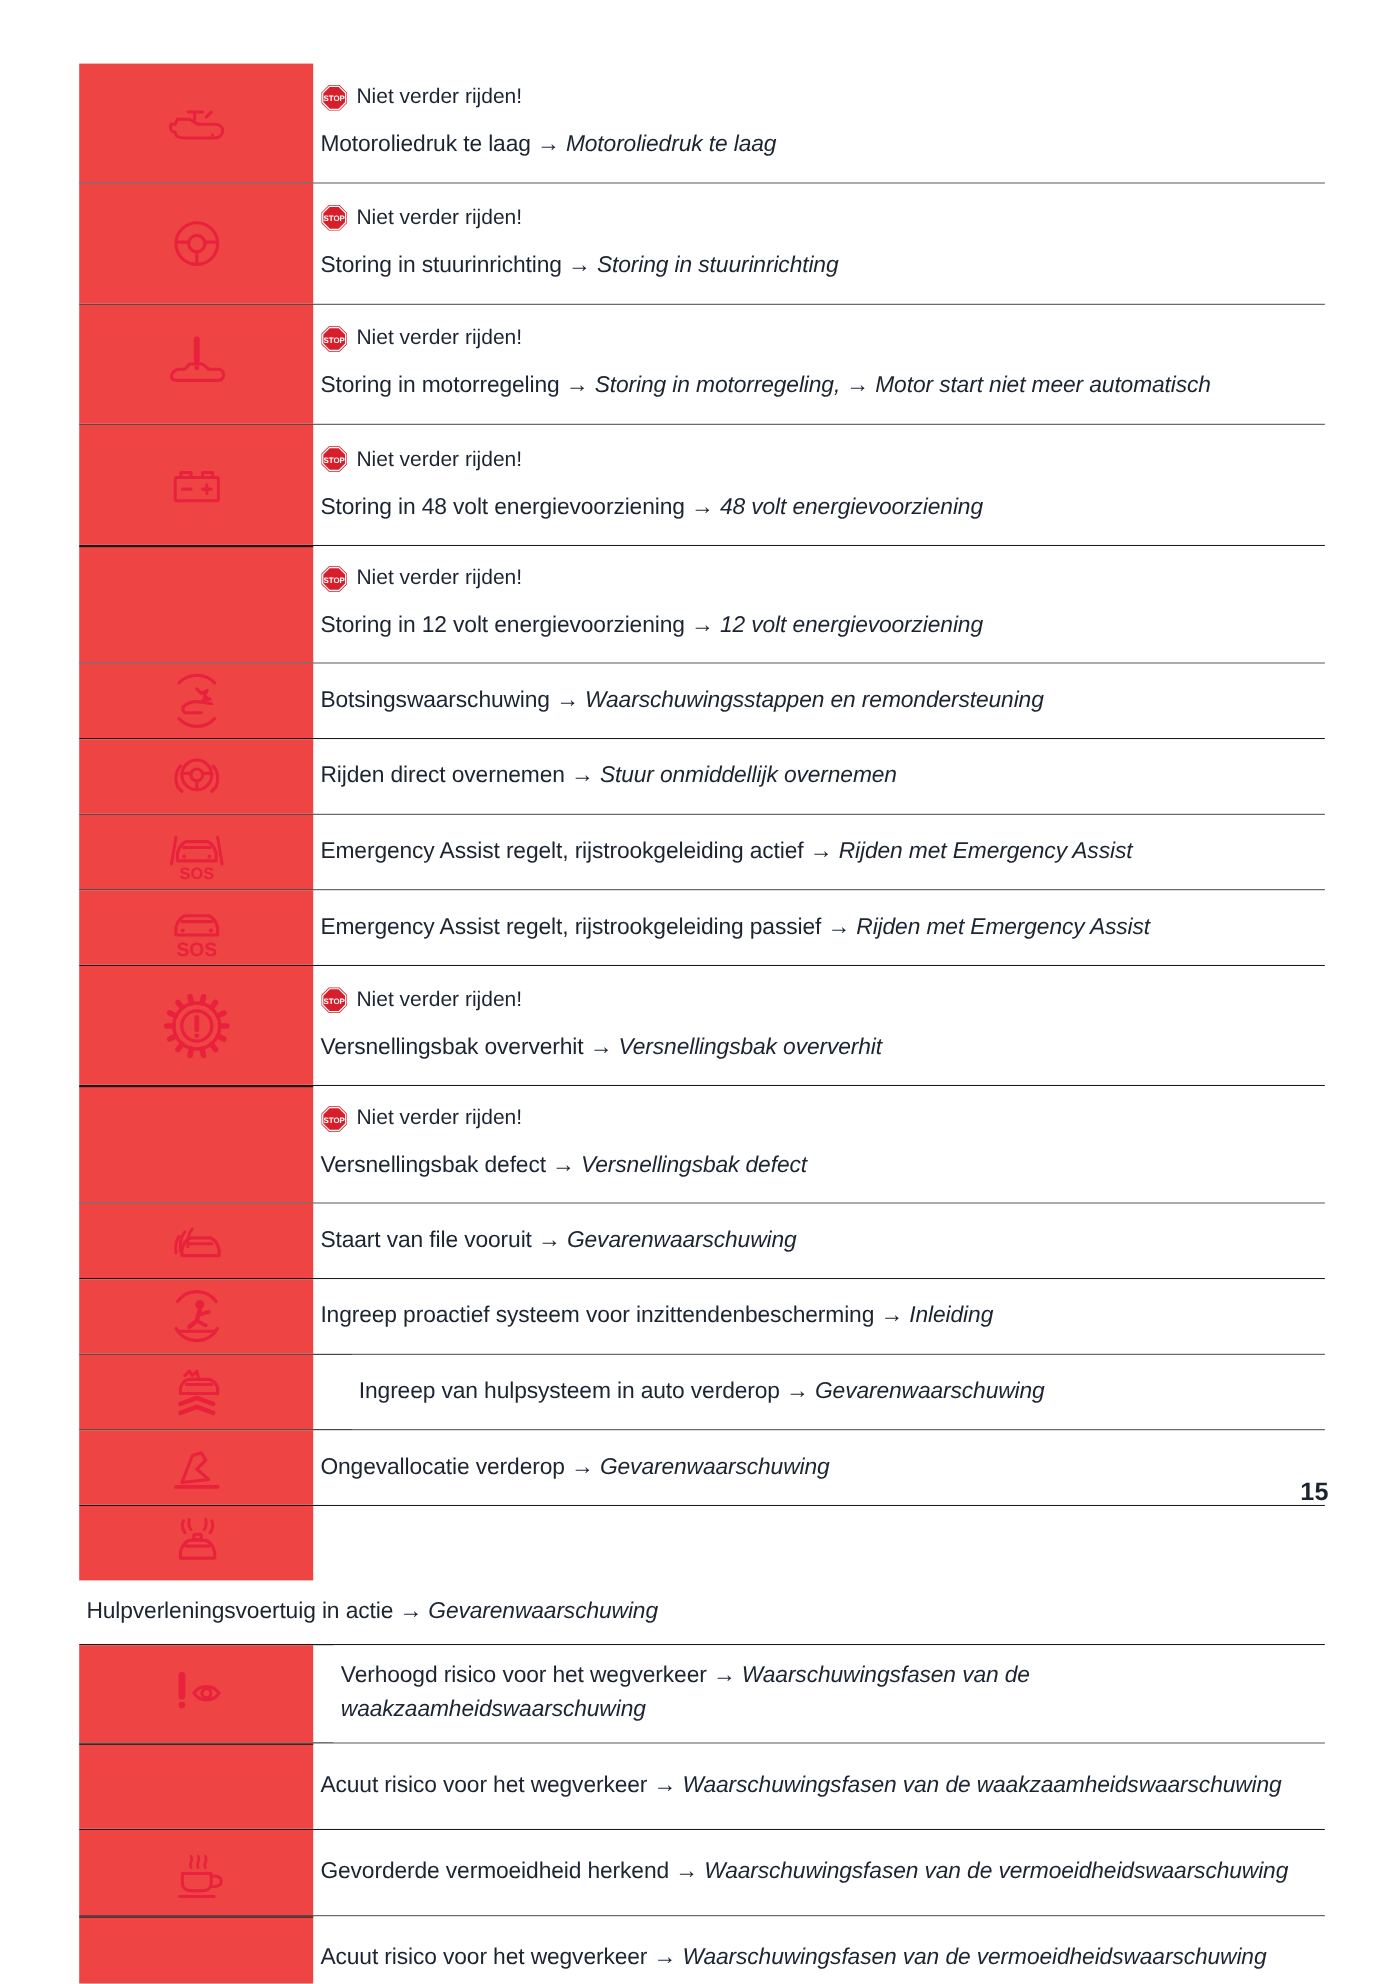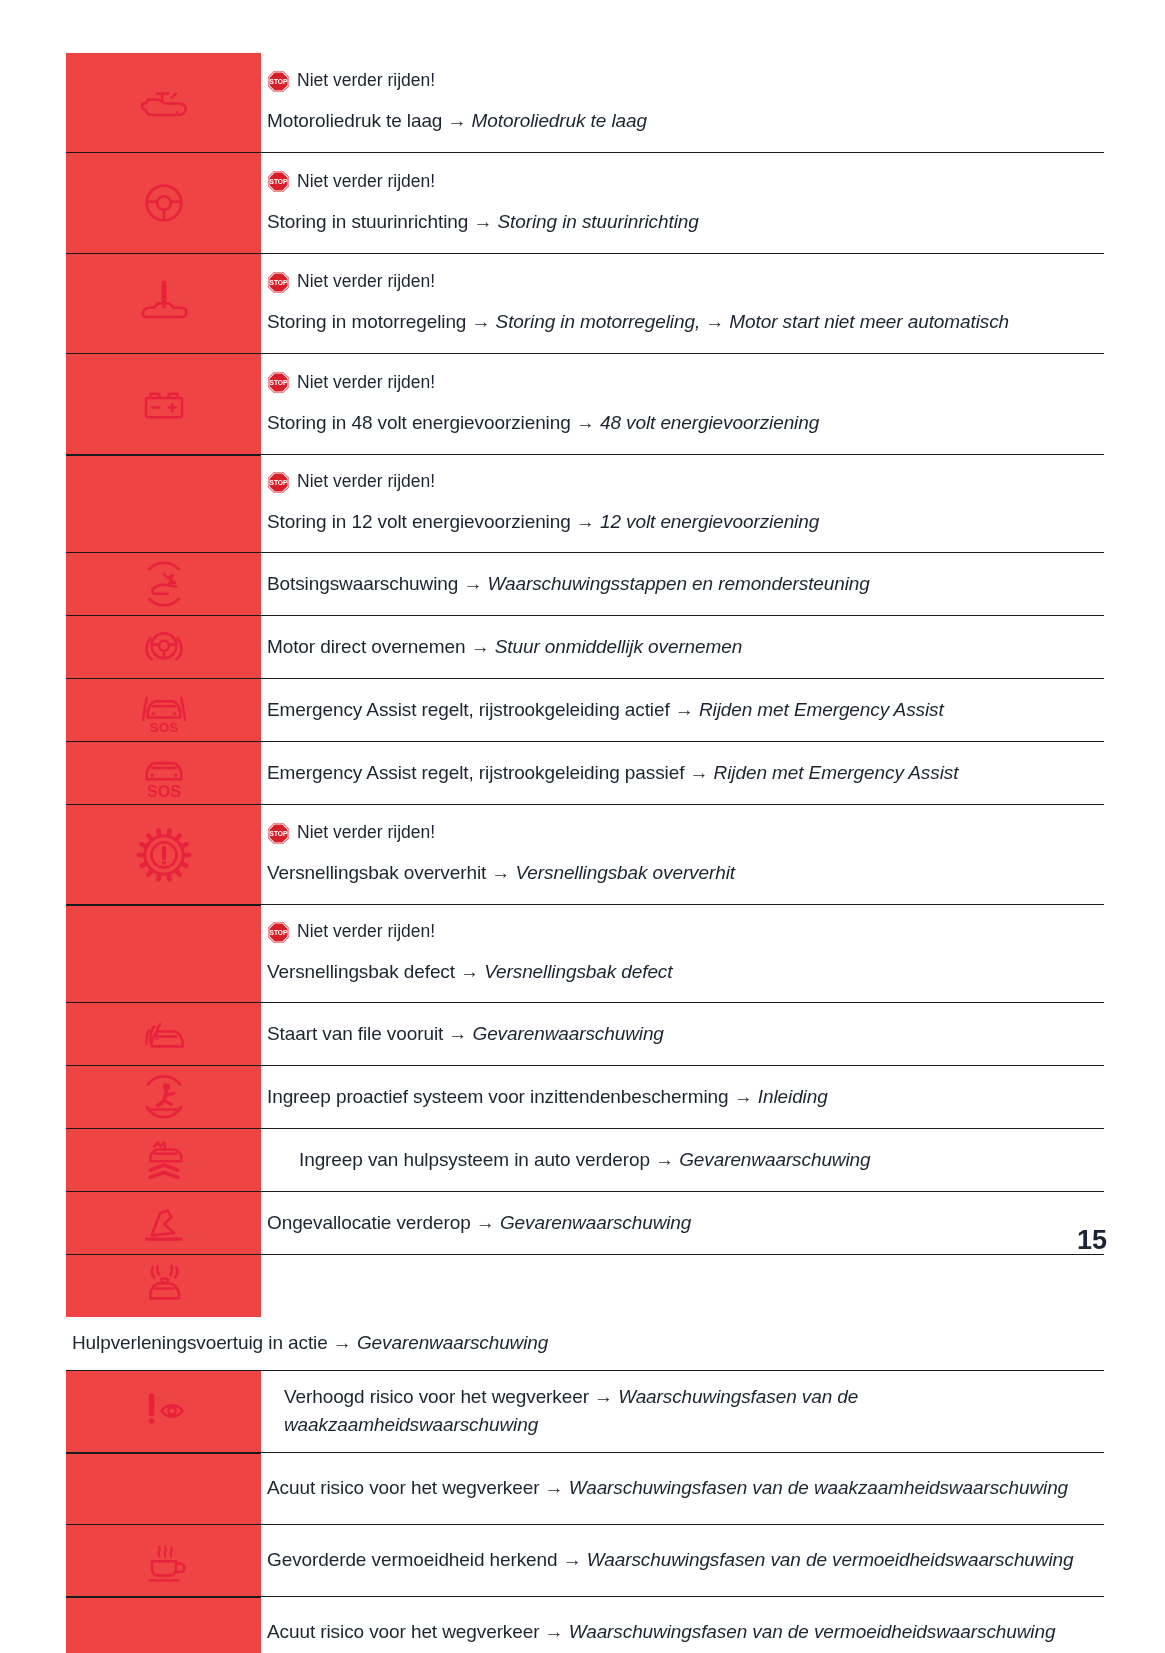--- a/index.html
+++ b/index.html
@@ -85,21 +85,21 @@
   .stop-badge svg{display:block;}
 
   
   .tsym{display:block;}
 
   
   .pageno{
     position:absolute;
     right:62px;
     bottom:30px;
-    font-size:27px;
+    font-size:21px;
     font-weight:700;
     color:#1b2430;
   }
 </style>
 </head>
 <body>
 
 <div class="page">
   <div class="table" id="tbl">
       <div class="row" style="min-height: 100px;">
@@ -239,21 +239,21 @@
             <svg class="tsym" width="62" height="62" viewBox="0 0 100 100" fill="none" stroke="#e8223c" stroke-width="4.2" stroke-linecap="round" stroke-linejoin="round">
               <circle cx="50" cy="48" r="20"></circle>
               <circle cx="50" cy="48" r="8"></circle>
               <path d="M30 46 L42 46 M58 46 L70 46 M50 56 L50 68"></path>
               <path d="M28 36 C22 42 20 54 24 64 L30 70"></path>
               <path d="M72 36 C78 42 80 54 76 64 L70 70"></path>
             </svg>
           </span>
         </div>
         <div class="text-cell">
-          <div class="bodyline"><span>Motor direct overnemen</span><span class="arrow"> → </span><span class="ital">Stuur onmiddellijk overnemen</span></div>
+          <div class="bodyline"><span>Rijden direct overnemen</span><span class="arrow"> → </span><span class="ital">Stuur onmiddellijk overnemen</span></div>
         </div>
       </div>
       <div class="row" style="min-height: 48px;">
         <div class="icon-cell">
           <span>
             <svg class="tsym" width="62" height="62" viewBox="0 0 100 100" fill="none" stroke="#e8223c" stroke-width="4.2" stroke-linecap="round" stroke-linejoin="round">
               <path d="M24 52 C26 44 30 38 36 36 L64 36 C70 38 74 44 76 52 L76 62 L24 62 Z"></path>
               <path d="M32 44 L68 44"></path>
               <circle cx="33" cy="56" r="2.6" fill="#e8223c" stroke="none"></circle>
               <circle cx="67" cy="56" r="2.6" fill="#e8223c" stroke="none"></circle>

